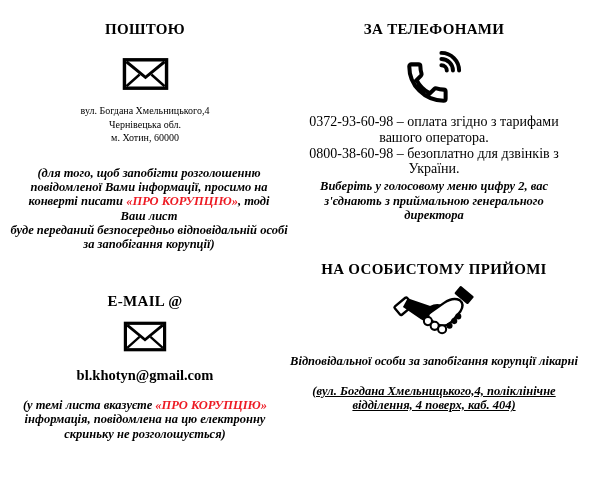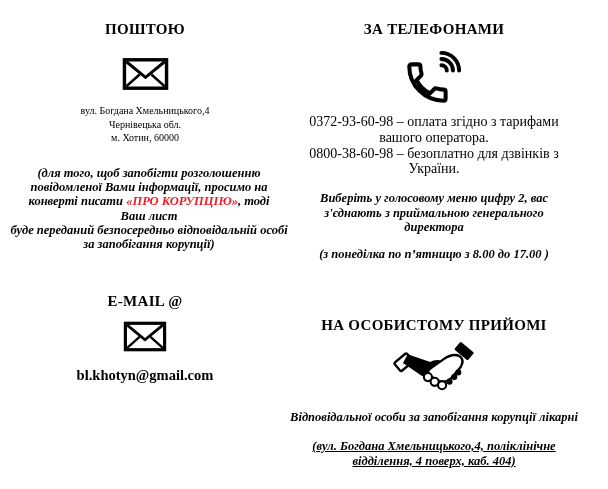--- a/index.html
+++ b/index.html
@@ -21,23 +21,23 @@
   }
   .red{color:var(--red,#ed1b24);}
   .env1{margin-top:19px;}
   .env2{margin-top:11px;}
   .note-mail{margin-top:21px;width:278px;margin-left:8px;}
   .title-email{margin-top:40px;}
   .email-addr{margin-top:15px;font-weight:bold;font-size:14.5px;}
   .note-email{margin-top:14px;width:268px;}
   .phone-ic{margin-top:8px;}
   .numbers{margin-top:4px;font-size:14px;line-height:1.13;width:282px;white-space:pre-line;}
-  .note-voice{margin-top:14px;width:264px;}
+  .note-voice{margin-top:2px;width:264px;}
   .note-hours{margin-top:13px;width:280px;}
-  .title-person{margin-top:54px;}
+  .title-person{margin-top:38px;}
   .hand-ic{margin-top:8px;}
   .note-who{margin-top:14px;width:288px;}
   .note-where{margin-top:15px;width:272px;text-decoration:underline;}
   svg{display:block;}
 </style>
 </head>
 <body>
 
 <div class="page">
 
@@ -68,41 +68,41 @@
       <svg width="44" height="31" viewBox="0 0 96 68">
         <rect x="5" y="5" width="86" height="58" fill="#fff" stroke="#000" stroke-width="7"></rect>
         <path d="M9 9 L48 41 L87 9" fill="none" stroke="#000" stroke-width="6"></path>
         <path d="M9 59 L36 35" fill="none" stroke="#000" stroke-width="5"></path>
         <path d="M87 59 L60 35" fill="none" stroke="#000" stroke-width="5"></path>
       </svg>
     </span>
 
     <div class="email-addr">bl.khotyn@gmail.com</div>
 
+    <div class="note note-email"><span>(у темі листа вказуєте </span><span class="red">«ПРО КОРУПЦІЮ»</span><span> інформація, повідомлена на цю електронну скриньку не розголошується)</span></div>
   </div>
 
   <div class="col">
 
     <div class="sec-title mt-title1">ЗА ТЕЛЕФОНАМИ</div>
 
     <span class="phone-ic">
       <svg width="68" height="64" viewBox="0 0 26 26">
         <path transform="translate(0.5,5) scale(0.82)" d="M6.62 10.79c1.44 2.83 3.76 5.14 6.59 6.59l2.2-2.2c.27-.27.67-.36 1.02-.24 1.12.37 2.33.57 3.57.57.55 0 1 .45 1 1V20c0 .55-.45 1-1 1-9.39 0-17-7.61-17-17 0-.55.45-1 1-1h3.5c.55 0 1 .45 1 1 0 1.25.2 2.45.57 3.57.11.35.03.74-.25 1.02l-2.2 2.2z" fill="#fff" stroke="#000" stroke-width="2"></path>
         <path d="M16 7.8 A2.2 2.2 0 0 1 18.2 10" fill="none" stroke="#000" stroke-width="1.6" stroke-linecap="round"></path>
         <path d="M16 5.3 A4.7 4.7 0 0 1 20.7 10" fill="none" stroke="#000" stroke-width="1.6" stroke-linecap="round"></path>
         <path d="M16 2.8 A7.2 7.2 0 0 1 23.2 10" fill="none" stroke="#000" stroke-width="1.6" stroke-linecap="round"></path>
       </svg>
     </span>
 
     <div class="numbers">0372-93-60-98 – оплата згідно з тарифами вашого оператора.
 0800-38-60-98 – безоплатно для дзвінків з України.</div>
 
     <div class="note note-voice">Виберіть у голосовому меню цифру 2, вас з'єднають з приймальною генерального директора</div>
 
-    <div class="note note-hours">(з понеділка по п’ятницю з 8.00 до 17.00 )</div>
 
     <div class="sec-title title-person">НА ОСОБИСТОМУ ПРИЙОМІ</div>
 
     <span class="hand-ic">
       <svg width="88" height="54" viewBox="0 0 130 80">
         <rect x="8" y="22" width="24" height="16" rx="2" transform="rotate(-40 20 30)" fill="#fff" stroke="#000" stroke-width="3.5"></rect>
         <path d="M26 18 L66 32 Q74 35 70 43 L64 50 Q55 56 45 49 L19 31 Z" fill="#000"></path>
         <path d="M58 30 Q71 23 80 30 Q73 39 60 38 Z" fill="#000"></path>
         <rect x="97" y="6" width="26" height="15" rx="2" transform="rotate(40 110 13)" fill="#000"></rect>
         <path d="M103 21 Q111 27 104 38 L90 54 Q81 62 71 57 L59 50 Q53 44 60 39 L80 25 Q93 16 103 21 Z" fill="#fff" stroke="#000" stroke-width="3.5"></path>

